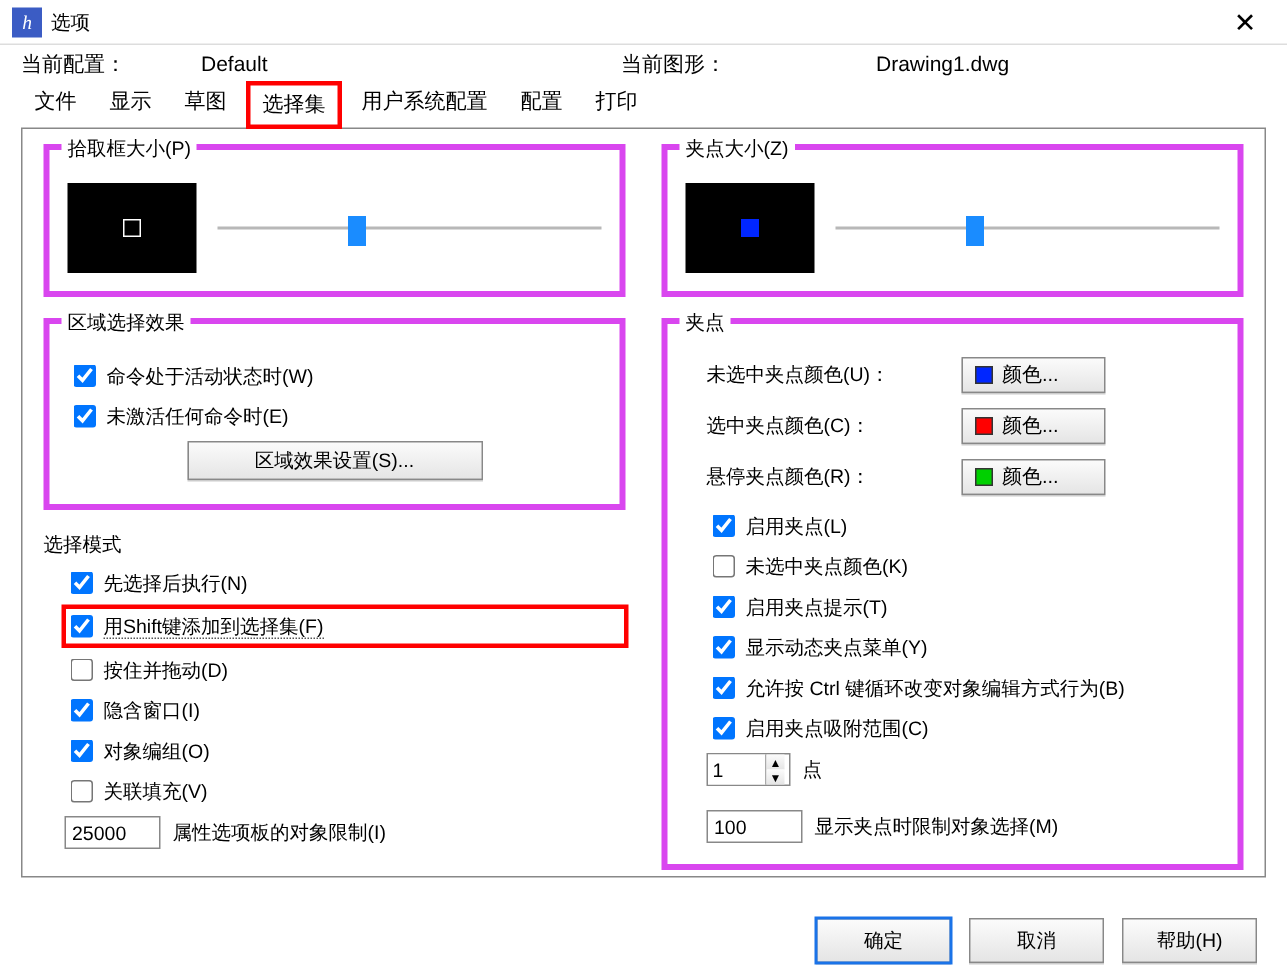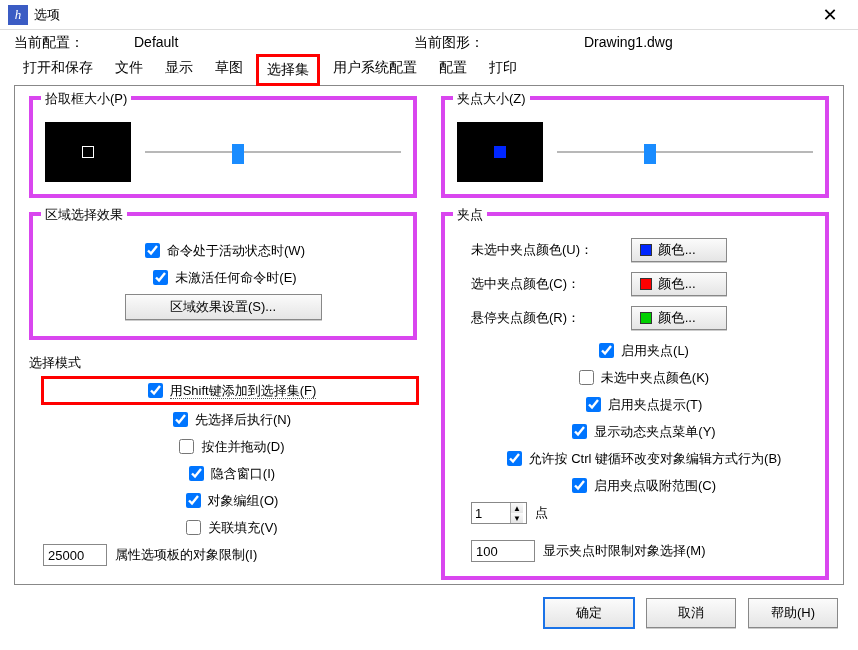--- a/index.html
+++ b/index.html
@@ -117,21 +117,20 @@
   }
   .slider-thumb {
     position:absolute; top:2px;
     width:12px; height:20px;
     background:#1a8cff;
   }
   .checkbox-row {
     display:flex; align-items:center;
     margin: 6px 0;
     gap: 4px;
-    justify-content: center;
   }
   .checkbox-row.indent { margin-left: 14px; }
   .checkbox-row.highlighted {
     outline: 3px solid red;
     outline-offset: -1px;
     padding: 2px 0;
   }
   .checkbox-row label { cursor:pointer; }
   .checkbox-row label .dotted {
     border-bottom: 1px dotted #555;
@@ -142,21 +141,21 @@
   .btn {
     border:1px solid #888;
     background: linear-gradient(#fbfbfb,#e5e5e5);
     padding: 3px 10px;
     font-size: 13px;
     cursor:pointer;
     box-shadow: 0 1px 0 #ccc;
   }
   .btn.wide { display:block; margin:6px auto 4px auto; width: 197px; text-align:center;}
   .color-row {
-    display:flex; align-items:center; gap:0;
+    display:flex; align-items:center; gap:10px;
     margin: 4px 0 10px 14px;
   }
   .color-row .clabel { width: 160px; }
   .color-btn {
     display:inline-flex; align-items:center; gap:6px;
     border:1px solid #888;
     background: linear-gradient(#fbfbfb,#e5e5e5);
     padding: 2px 16px 2px 8px;
     cursor:pointer;
     min-width: 96px;
@@ -189,21 +188,21 @@
   .textin {
     border:1px solid #888; height:22px; width:64px;
     padding:0 4px; font-size:13px;
   }
   .section-subtitle {
     font-size:13px;
     margin: 6px 0 2px 0;
   }
   .bottom-btns {
     position:absolute;
-    right: 20px; bottom: 22px;
+    right: 20px; bottom: 8px;
     display:flex; gap:12px;
   }
   .bottom-btns .btn { width:90px; text-align:center; padding:5px 0;}
   .bottom-btns .btn.primary {
     outline: 2px solid #1a73e8;
     outline-offset: -1px;
   }
 </style>
 </head>
 <body>
@@ -216,21 +215,20 @@
 </div>
 
 <div class="inforow">
   <div class="lbl1">当前配置：</div>
   <div class="val1">Default</div>
   <div class="lbl2">当前图形：</div>
   <div class="val2">Drawing1.dwg</div>
 </div>
 
 <div class="tabs">
-  <div class="tab">打开和保存</div>
   <div class="tab">文件</div>
   <div class="tab">显示</div>
   <div class="tab">草图</div>
   <div class="tab active highlighted">选择集</div>
   <div class="tab">用户系统配置</div>
   <div class="tab">配置</div>
   <div class="tab">打印</div>
 </div>
 
 <div class="tabpanel">
@@ -259,27 +257,27 @@
         </div>
         <div class="checkbox-row">
           <input type="checkbox" checked="" style="">
           <label>未激活任何命令时(E)</label>
         </div>
         <button class="btn wide">区域效果设置(S)...</button>
       </div>
 
       <div class="section-subtitle">选择模式</div>
 
+      <div class="checkbox-row indent">
+        <input type="checkbox" checked="" style="">
+        <label>先选择后执行(N)</label>
+      </div>
       <div class="checkbox-row indent highlighted">
         <input type="checkbox" checked="" style="">
         <label><span class="dotted">用Shift键添加到选择集(F)</span></label>
-      </div>
-      <div class="checkbox-row indent">
-        <input type="checkbox" checked="" style="">
-        <label>先选择后执行(N)</label>
       </div>
       <div class="checkbox-row indent">
         <input type="checkbox" style="">
         <label>按住并拖动(D)</label>
       </div>
       <div class="checkbox-row indent">
         <input type="checkbox" checked="" style="">
         <label>隐含窗口(I)</label>
       </div>
       <div class="checkbox-row indent">

